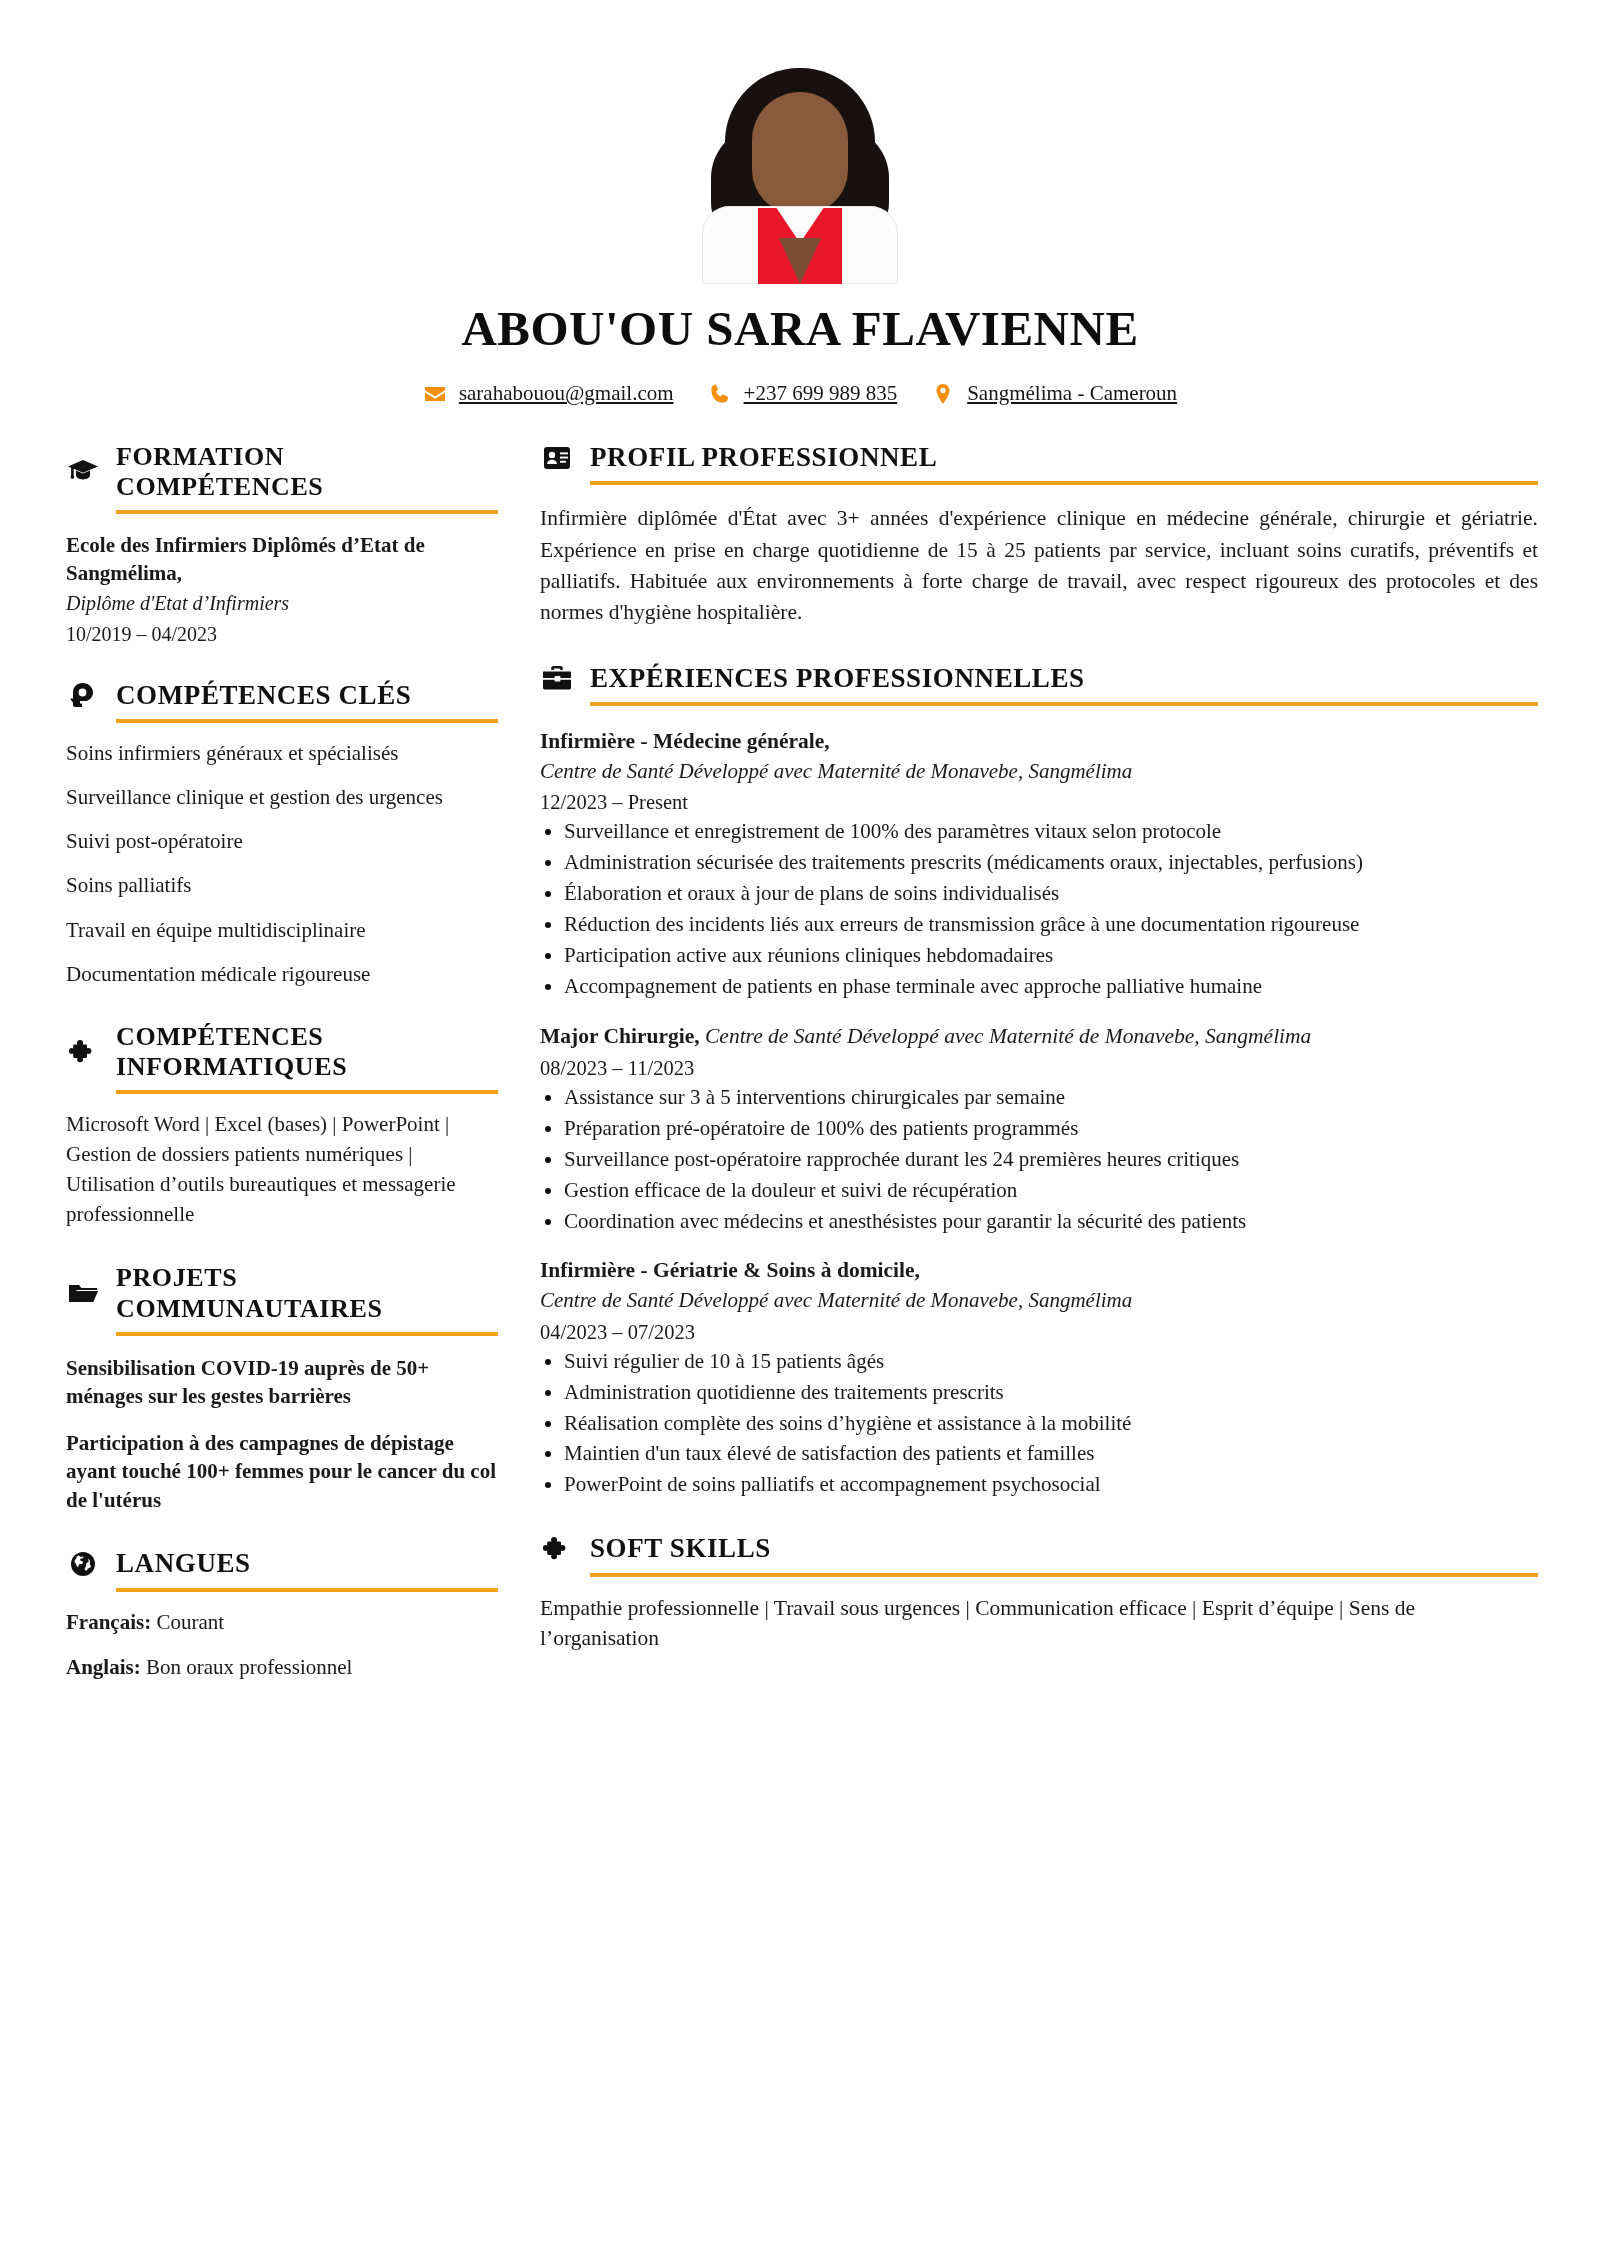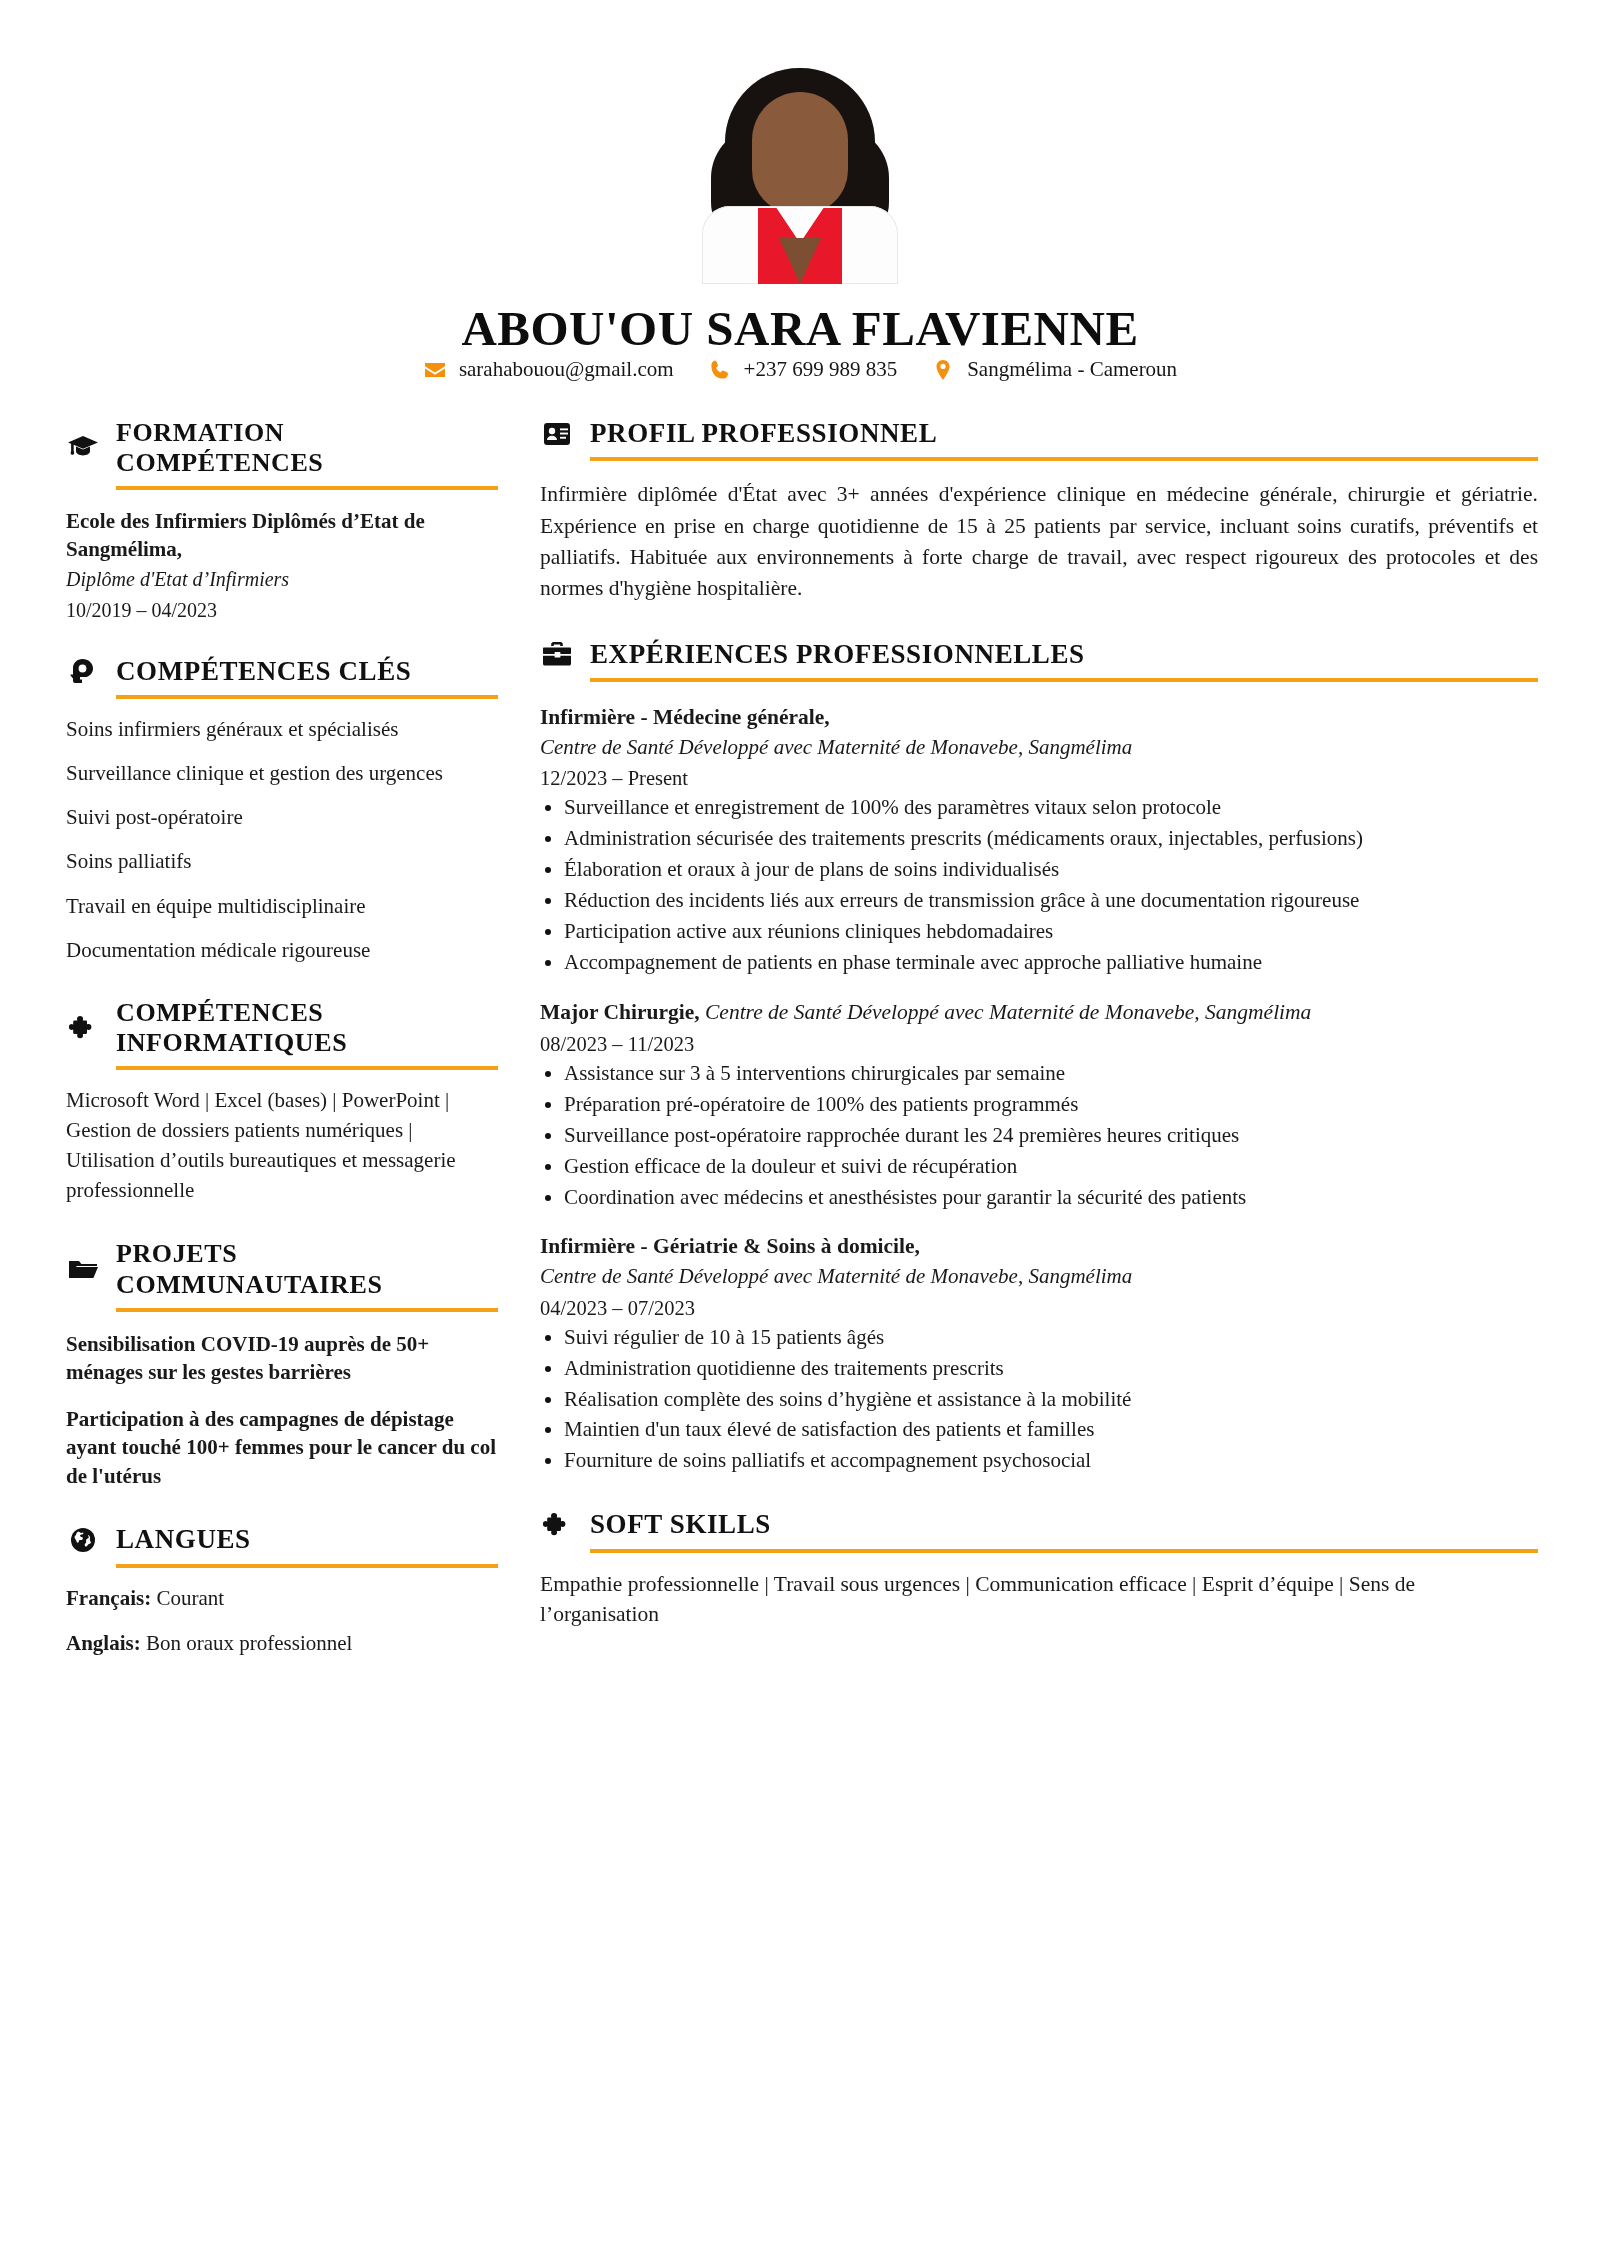--- a/index.html
+++ b/index.html
@@ -118,26 +118,28 @@
   }
 
   .subtitle {
     font-style: italic;
     font-size: 30px;
     margin-top: 12px;
     color: #1a1a1a;
   }
 
   .contact-row {
+    margin-top: 24px;
     display: flex;
     justify-content: center;
     align-items: center;
     gap: 34px;
     font-size: 21px;
     color: #161616;
+    text-decoration: underline;
   }
   .contact-item {
     display: flex;
     align-items: center;
     gap: 12px;
     white-space: nowrap;
   }
   .contact-item svg { display: block; }
 
   
@@ -500,21 +502,21 @@
 
         <div class="job">
           <div class="job-title">Infirmière - Gériatrie &amp; Soins à domicile,</div>
           <div class="job-org">Centre de Santé Développé avec Maternité de Monavebe, Sangmélima</div>
           <div class="job-dates">04/2023 – 07/2023</div>
           <ul class="bullets">
             <li>Suivi régulier de 10 à 15 patients âgés</li>
             <li>Administration quotidienne des traitements prescrits</li>
             <li>Réalisation complète des soins d’hygiène et assistance à la mobilité</li>
             <li>Maintien d'un taux élevé de satisfaction des patients et familles</li>
-            <li>Fourniture de soins palliatifs et accompagnement psychosocial</li>
+            <li>PowerPoint de soins palliatifs et accompagnement psychosocial</li>
           </ul>
         </div>
       </div>
 
       <div class="sec">
         <div class="sec-head">
           <span class="sec-icon">
             <svg width="28" height="28" viewBox="0 0 28 28">
                 <path d="M11 2a3 3 0 0 0-3 3c0 .5.1 1 .4 1.4H5.4c-.7 0-1.2.6-1.2 1.2v3.1A3 3 0 0 0 2.8 10a3 3 0 0 0 0 6c.5 0 1-.1 1.4-.4v3.1c0 .7.6 1.2 1.2 1.2h3.1c-.3.4-.4.9-.4 1.4a3 3 0 0 0 6 0c0-.5-.1-1-.4-1.4h3.1c.7 0 1.2-.6 1.2-1.2v-3.1c.4.3.9.4 1.4.4a3 3 0 0 0 0-6c-.5 0-1 .1-1.4.4V7.6c0-.7-.6-1.2-1.2-1.2h-3.1c.3-.4.4-.9.4-1.4a3 3 0 0 0-3-3z"></path>
               </svg>

